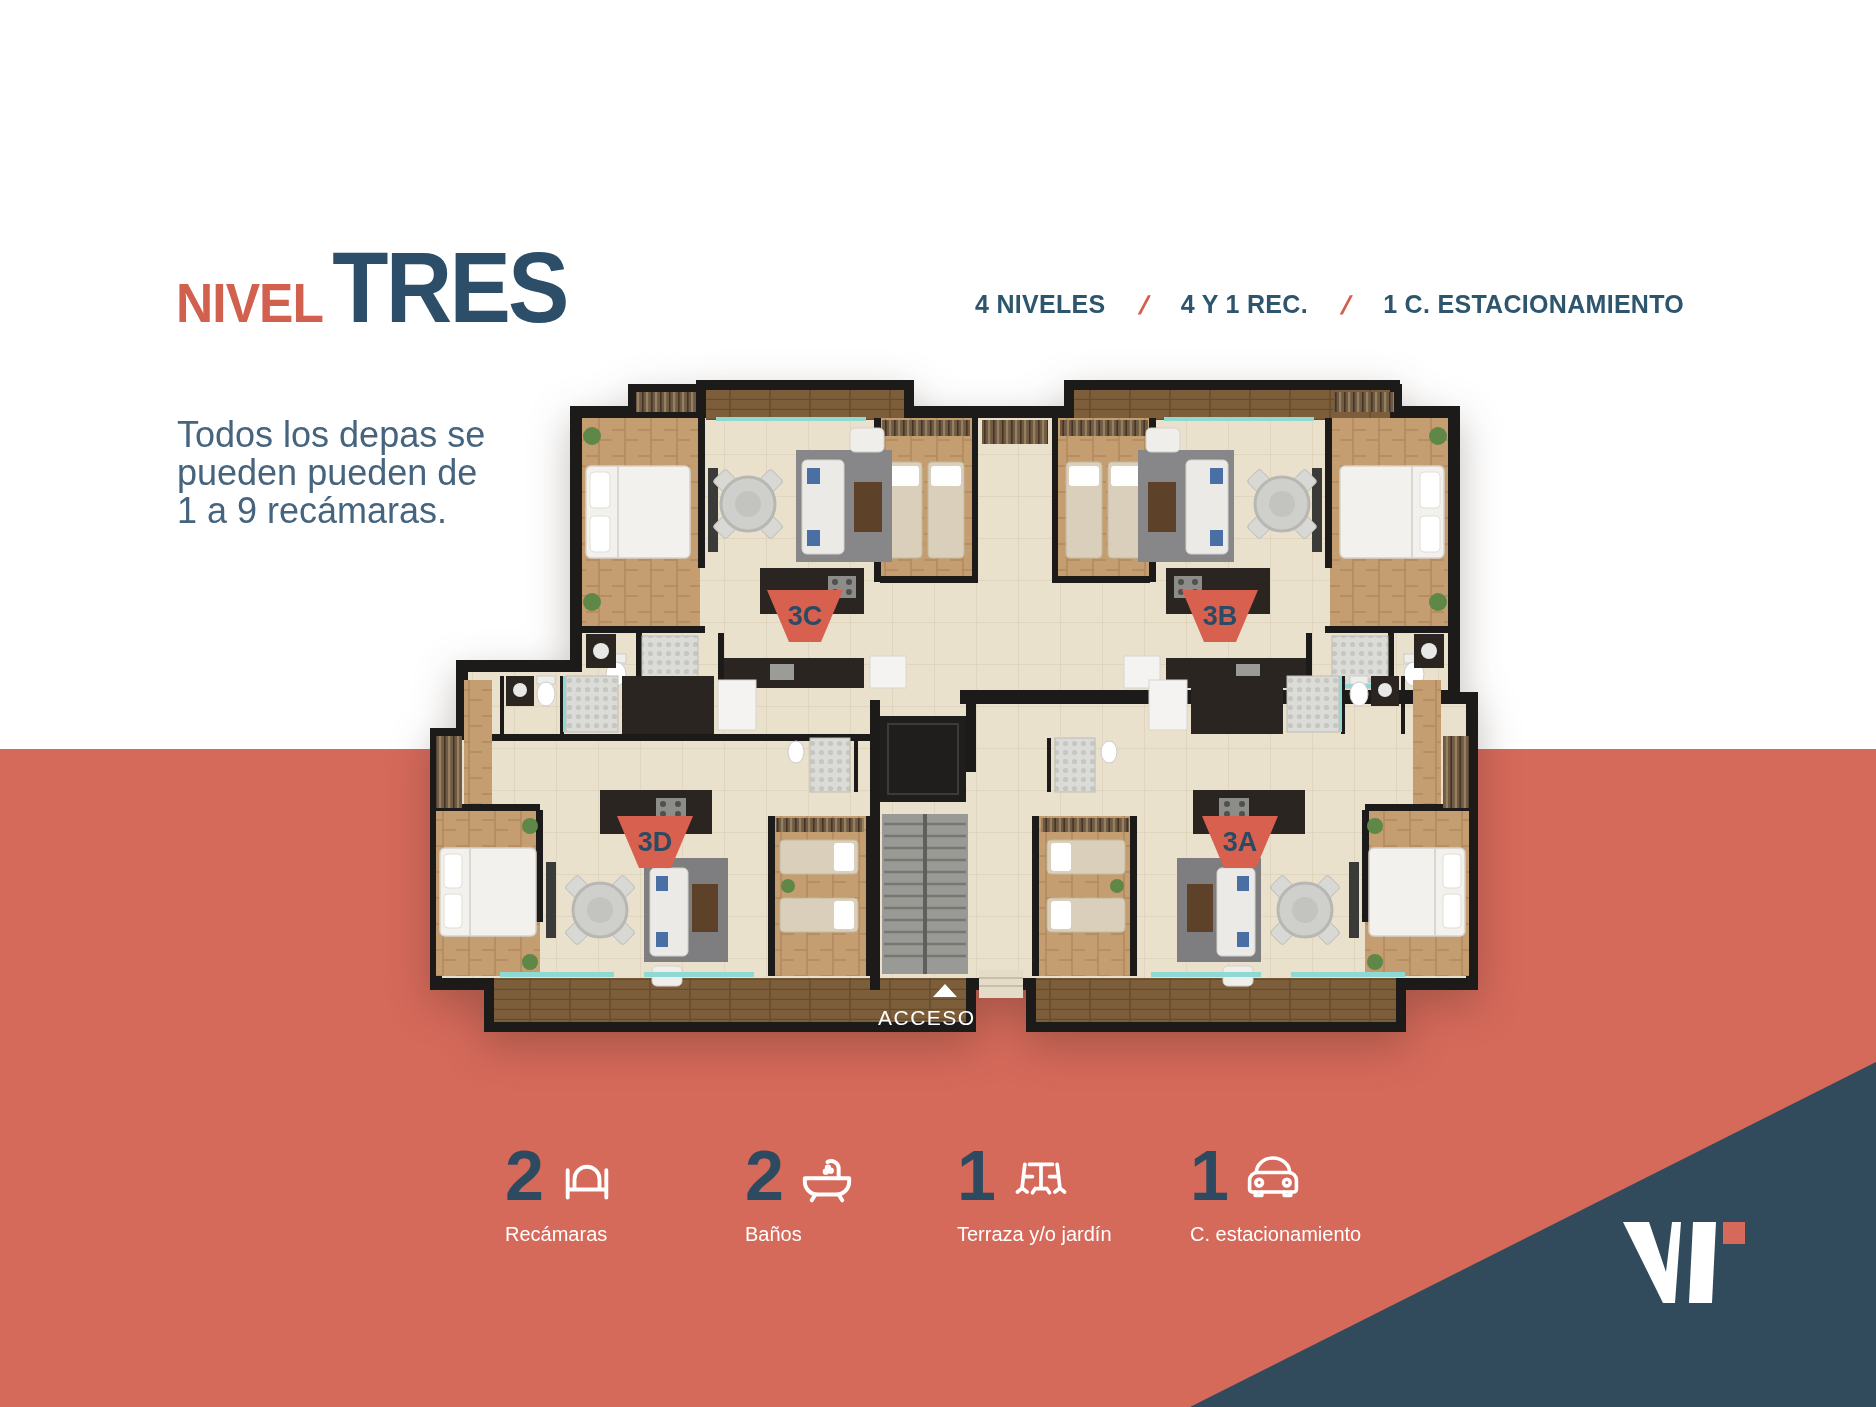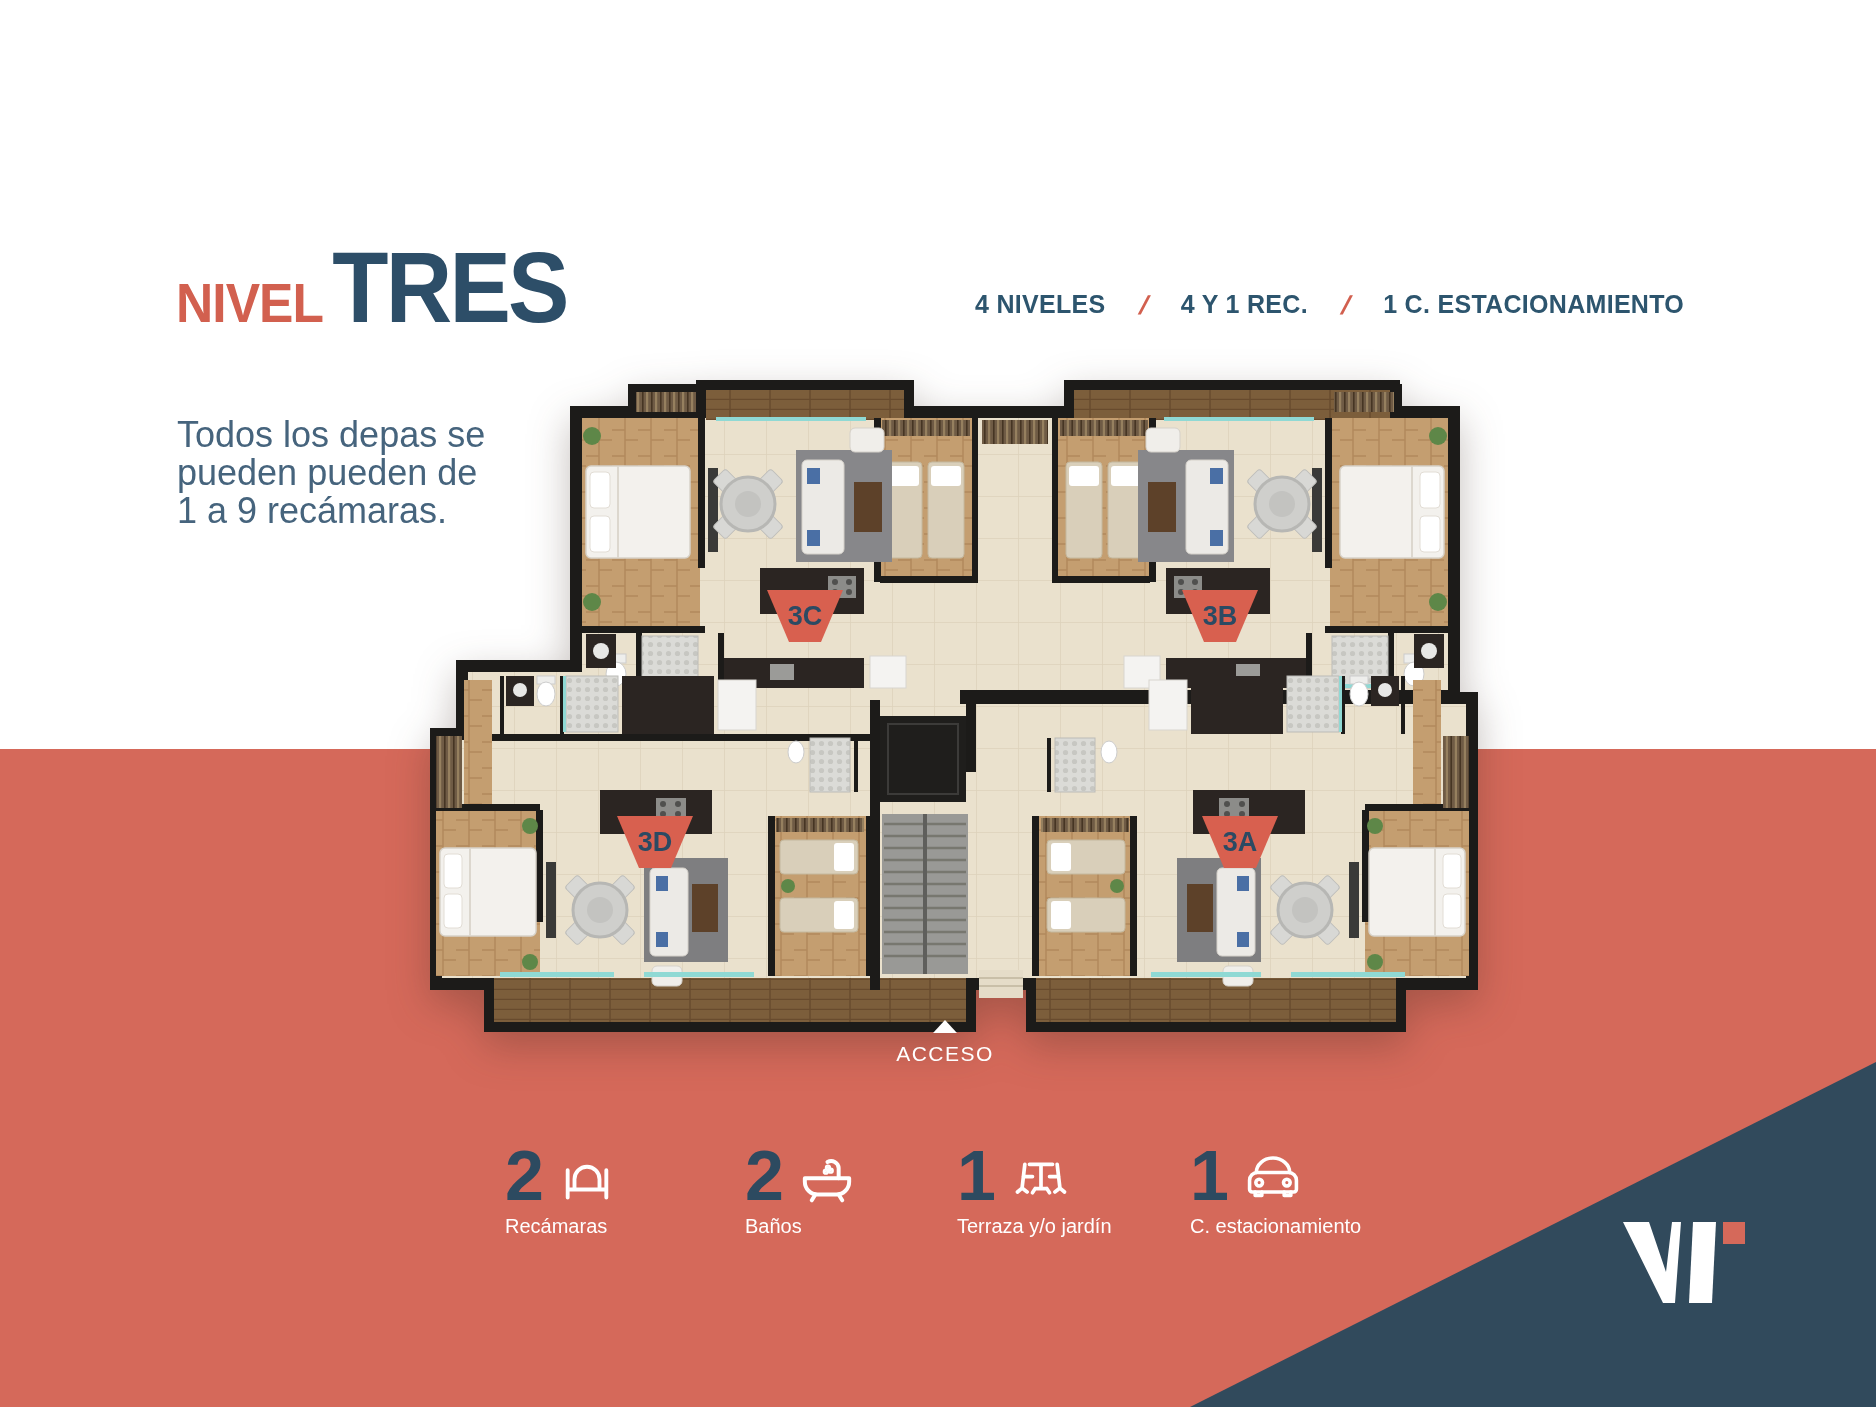--- a/index.html
+++ b/index.html
@@ -18,30 +18,30 @@
   #specs{left:975px;top:290px;display:flex;gap:34px;white-space:nowrap;}
   #specs .spec{font-size:25px;font-weight:bold;color:#2d556e;letter-spacing:.3px;}
   #specs .sep{font-size:26px;font-weight:bold;font-style:italic;color:#d2604f;transform:skewX(-8deg);}
   
   #description{left:177px;top:416px;font-size:36px;color:#46647d;line-height:38px;}
   
   #plan{left:430px;top:370px;width:1078px;height:674px;
     filter:drop-shadow(0 14px 20px rgba(60,40,30,.30));}
   #plan text{font-family:"Liberation Sans",sans-serif;font-weight:bold;}
   
-  #acceso{left:878px;top:1020px;width:134px;text-align:center;}
+  #acceso{left:878px;top:984px;width:134px;}
   #acceso .tri{width:0;height:0;margin:0 auto;border-left:12px solid transparent;
     border-right:12px solid transparent;border-bottom:13px solid #ffffff;}
   #acceso .lbl{color:#ffffff;font-size:21px;letter-spacing:1.5px;margin-top:9px;}
   
   .stat{position:absolute;top:1148px;}
   .stat-top{display:flex;align-items:center;gap:15px;}
   .stat-num{font-size:70px;font-weight:bold;color:#2d4a60;line-height:.82;}
   .stat-top svg{display:block;}
-  .stat-label{color:#ffffff;font-size:20px;margin-top:10px;white-space:nowrap;}
+  .stat-label{color:#ffffff;font-size:20px;margin-top:18px;white-space:nowrap;}
   #stat-1{left:505px;} #stat-2{left:745px;} #stat-3{left:957px;} #stat-4{left:1190px;}
   
   #logo{left:1623px;top:1222px;width:122px;height:81px;}
 </style>
 </head>
 <body>
 
 <div id="coral-band" class="abs"></div>
 <div id="navy-corner" class="abs"></div>
 

